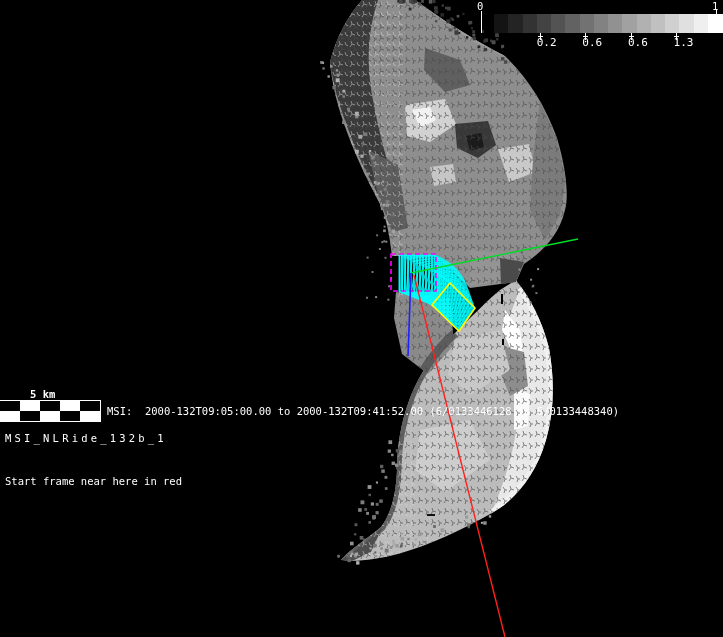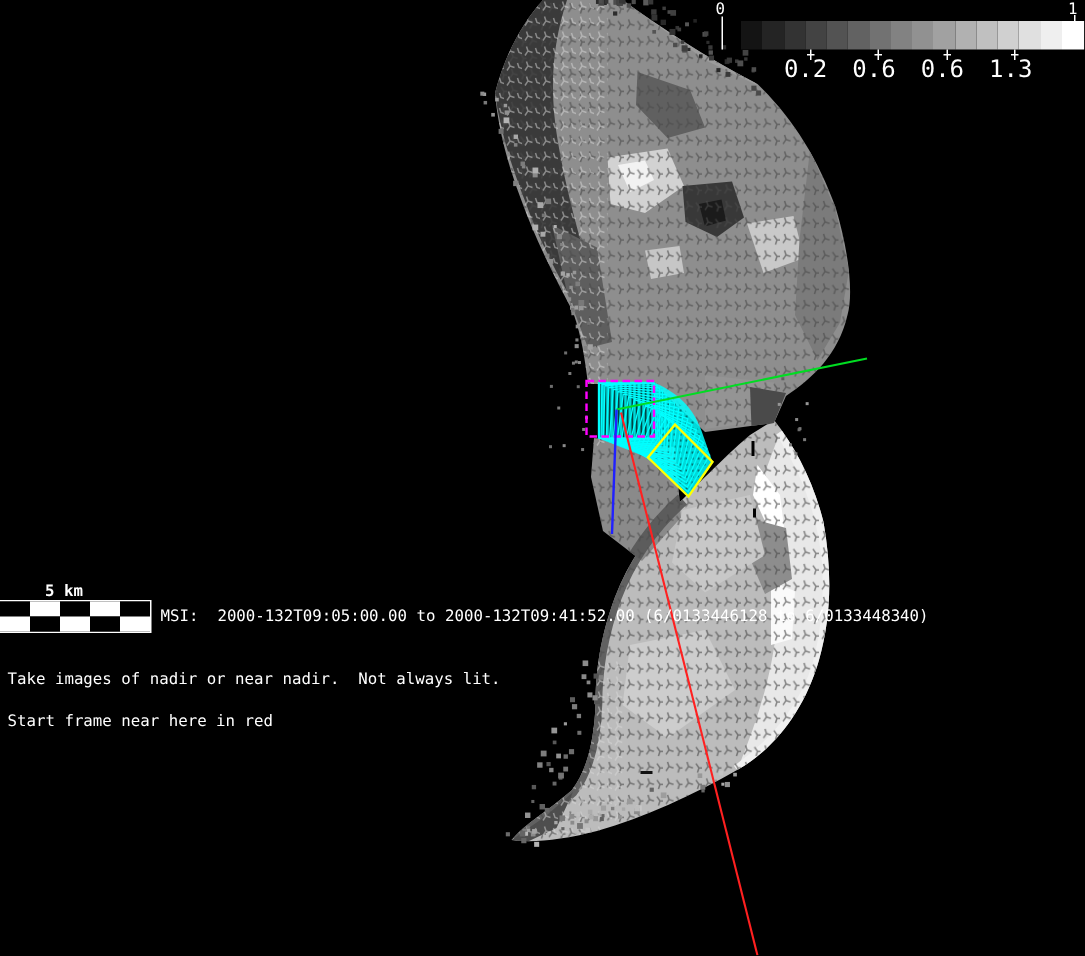--- a/index.html
+++ b/index.html
@@ -11,22 +11,22 @@
   #colorbar{position:absolute;left:0;top:0;width:723px;height:50px;}
   #cbar-cells{position:absolute;left:494px;top:14px;width:228px;height:19px;display:flex;
               border-right:1px solid #fff;}
   .cbar-cell{flex:1 1 auto;height:19px;}
   #cbar-min{position:absolute;left:477px;top:0px;}
   #cbar-max{position:absolute;left:712px;top:0px;}
   #cbar-minline{position:absolute;left:481px;top:11px;width:1px;height:22px;background:#fff;}
   #cbar-maxline{position:absolute;left:716px;top:10px;width:1px;height:4px;background:#fff;}
   .cbar-tick-v{position:absolute;top:33px;width:1px;height:7px;background:#fff;}
   .cbar-tick-h{position:absolute;top:36px;width:5px;height:1px;background:#fff;}
-  .cbar-ticklabel{position:absolute;top:36px;width:34px;margin-left:-17px;text-align:left;
-                  color:#fff;font-size:16px;}
+  .cbar-ticklabel{position:absolute;top:36px;width:34px;margin-left:-17px;text-align:right;
+                  color:#fff;font-size:11px;}
   
   #scalebar-label{position:absolute;left:30px;top:388px;font-weight:bold;}
   #scalebar{position:absolute;left:-1px;top:400px;width:100px;height:20px;
             border:1px solid #fff;display:flex;flex-wrap:wrap;}
   .sb-cell{width:20px;height:10px;}
   
   #status-line{left:107px;top:405px;}
   #seq-name{left:5px;top:432px;letter-spacing:3.2px;}
   #seq-desc{left:5px;top:447px;}
   #start-note{left:5px;top:475px;}
@@ -384,15 +384,15 @@
       <div class="sb-cell" style="background: rgb(255, 255, 255);"></div>
       <div class="sb-cell" style="background: rgb(0, 0, 0);"></div>
       <div class="sb-cell" style="background: rgb(255, 255, 255);"></div>
       <div class="sb-cell" style="background: rgb(0, 0, 0);"></div>
       <div class="sb-cell" style="background: rgb(255, 255, 255);"></div>
       <div class="sb-cell" style="background: rgb(0, 0, 0);"></div>
       <div class="sb-cell" style="background: rgb(255, 255, 255);"></div>
     </div>
 
   <div id="status-line" class="txt">MSI:  2000-132T09:05:00.00 to 2000-132T09:41:52.00 (6/0133446128 to 6/0133448340)</div>
-  <div id="seq-desc" class="txt">Take images of nadir or near nadir.  Not always lit.</div>
+  <div id="seq-name" class="txt">MSI_NLRide_132b_1</div>
   <div id="start-note" class="txt">Start frame near here in red</div>
 </div>
 
 </body></html>

